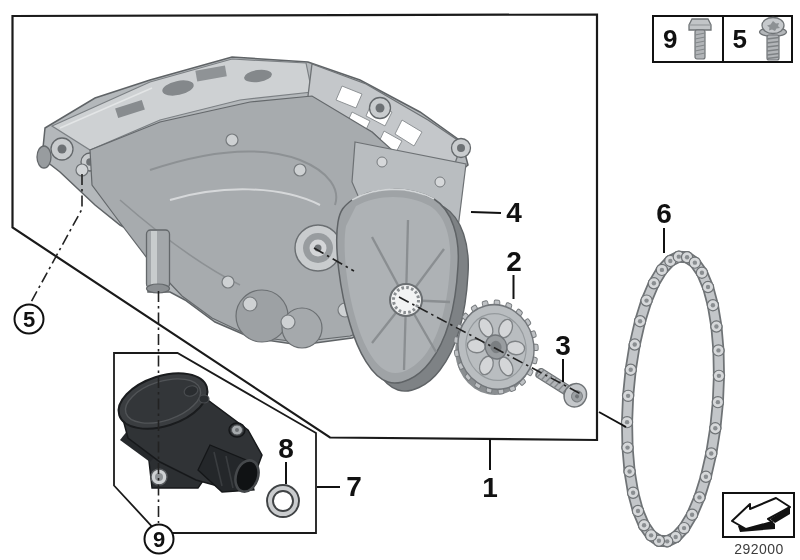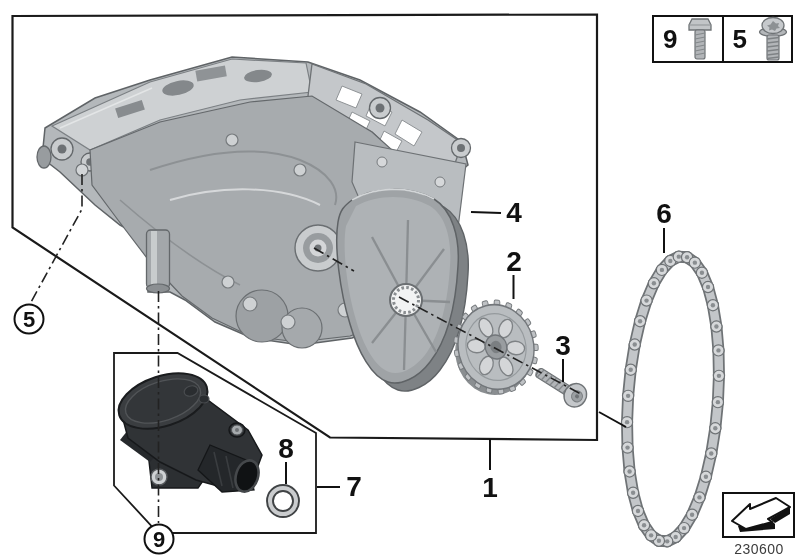--- a/index.html
+++ b/index.html
@@ -416,14 +416,14 @@
     </div>
   </div>
 
   <div class="navbox">
     <svg width="66" height="40" viewBox="0 0 66 40">
       <path d="M 44,24 L 64,12 L 64,19 L 49,28 Z" fill="#111"></path>
       <path d="M 12,31 L 46,26 L 49,29 L 49,34 L 14,37 Z" fill="#111"></path>
       <path d="M 6,26 L 24,9 L 24,14 L 50,3 L 64,12 L 42,24 L 46,27 L 20,34 Z" fill="#ffffff" stroke="#111" stroke-width="2" stroke-linejoin="round"></path>
     </svg>
   </div>
-  <div class="code">230600</div>
+  <div class="code">292000</div>
 </div>
 
 </body></html>

